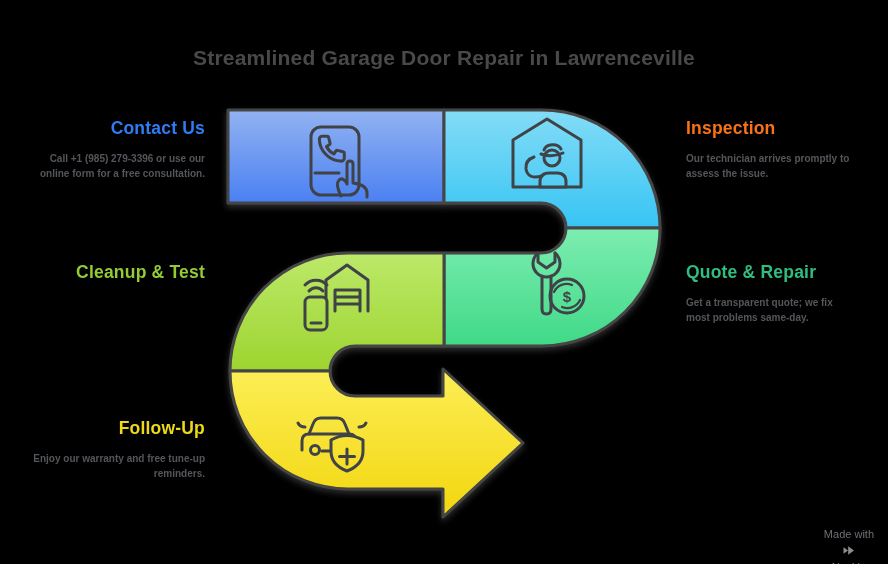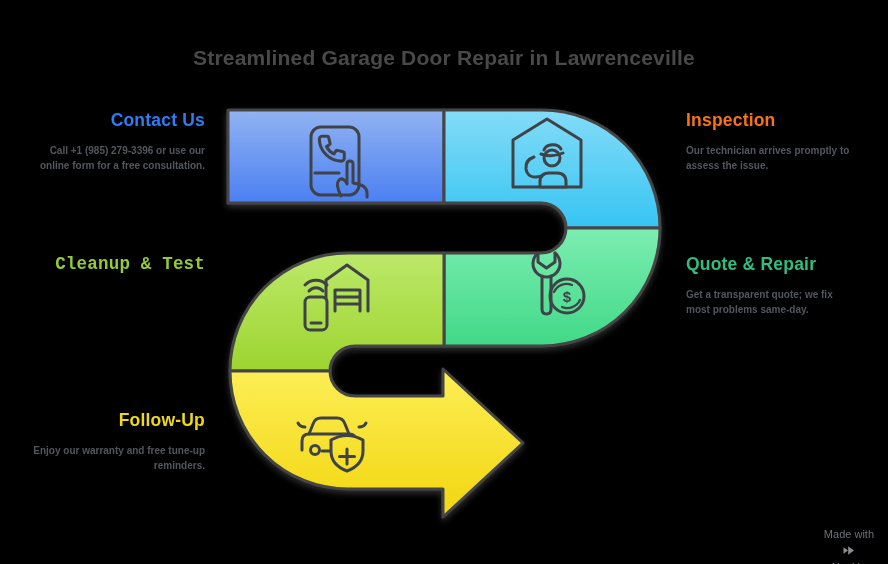--- a/index.html
+++ b/index.html
@@ -7,28 +7,28 @@
     width:888px;height:564px;position:relative;overflow:hidden;
     background:#000;
     font-family:"Liberation Sans","DejaVu Sans",sans-serif;
   }
   .title{
     position:absolute;left:0;right:0;top:46px;
     text-align:center;font-size:21px;font-weight:bold;color:#494949;
     letter-spacing:.2px;
   }
   .step{position:absolute;}
-  .step h2{margin:0 0 13px 0;font-size:17.5px;font-weight:bold;letter-spacing:.2px;}
+  .step h2{margin:8px 0 13px 0;font-size:17.5px;font-weight:bold;letter-spacing:.2px;}
   .step p{margin:0;font-size:10px;font-weight:bold;color:#53565b;line-height:1.45;}
   .step.left{left:28px;width:177px;text-align:right;}
   .step.right{left:686px;width:172px;text-align:left;}
   .step-contact h2{color:#2e7cf6;}
   .step-inspection h2{color:#f97316;}
   .step-quote h2{color:#30bd80;}
-  .step-cleanup h2{color:#94cb35;font-family:Liberation Mono, monospace;}
+  .step-cleanup h2{color:#94cb35;}
   .step-followup h2{color:#eed917;}
   #flow-svg{position:absolute;left:0;top:0;}
   .seg{stroke:#454545;stroke-width:3;stroke-linejoin:round;}
   .icon{fill:none;stroke:#3f4348;stroke-width:3;stroke-linecap:round;stroke-linejoin:round;}
   .footer{
     position:absolute;right:14px;top:528px;
     display:flex;align-items:center;gap:5px;
     font-size:11px;font-weight:normal;color:#6d7076;
     text-decoration:none;
     flex-direction:column;

